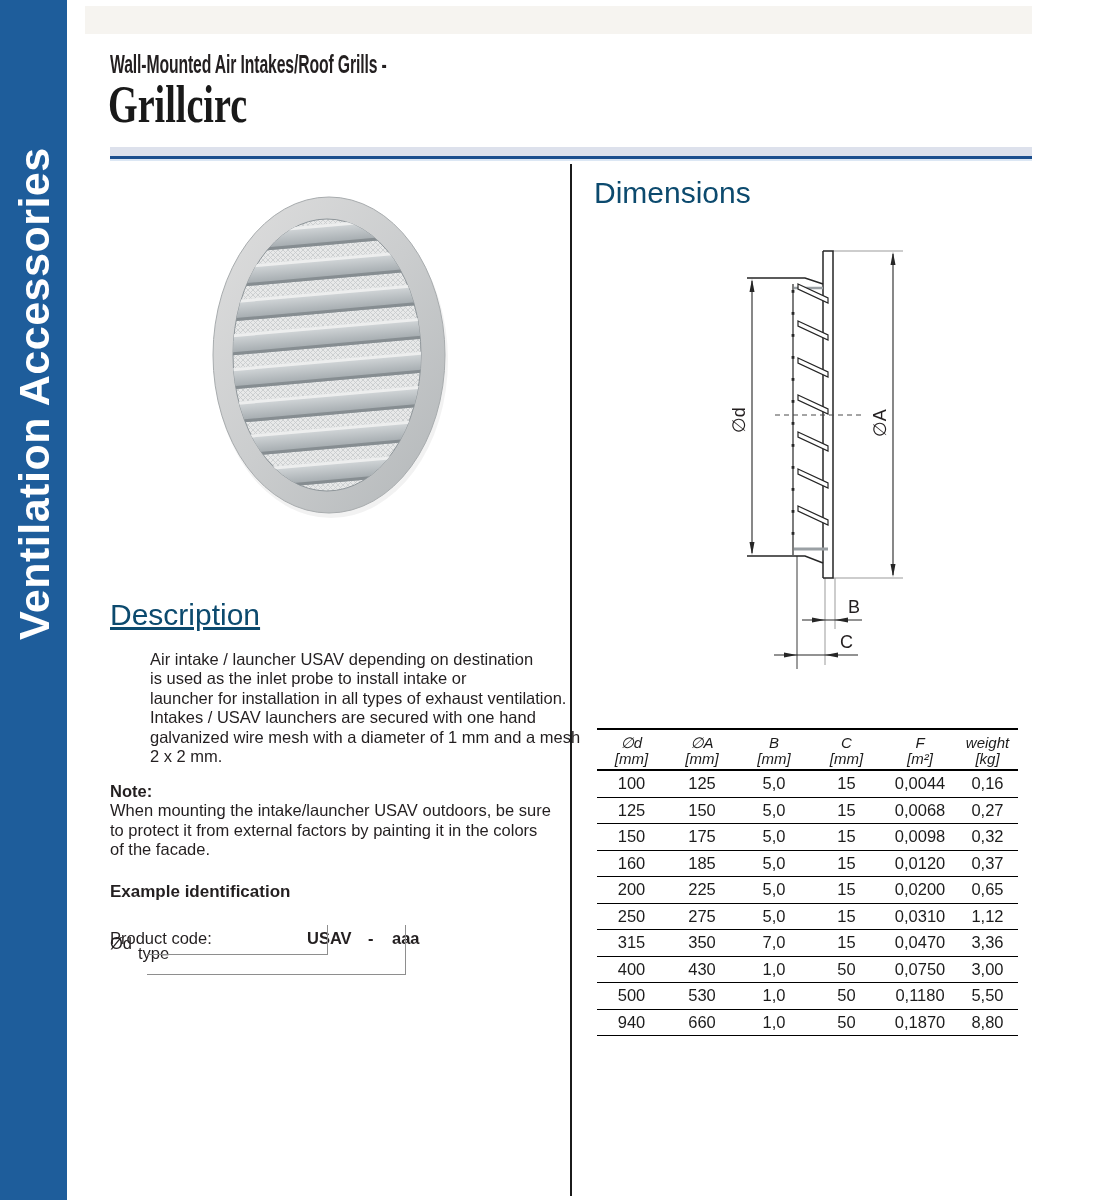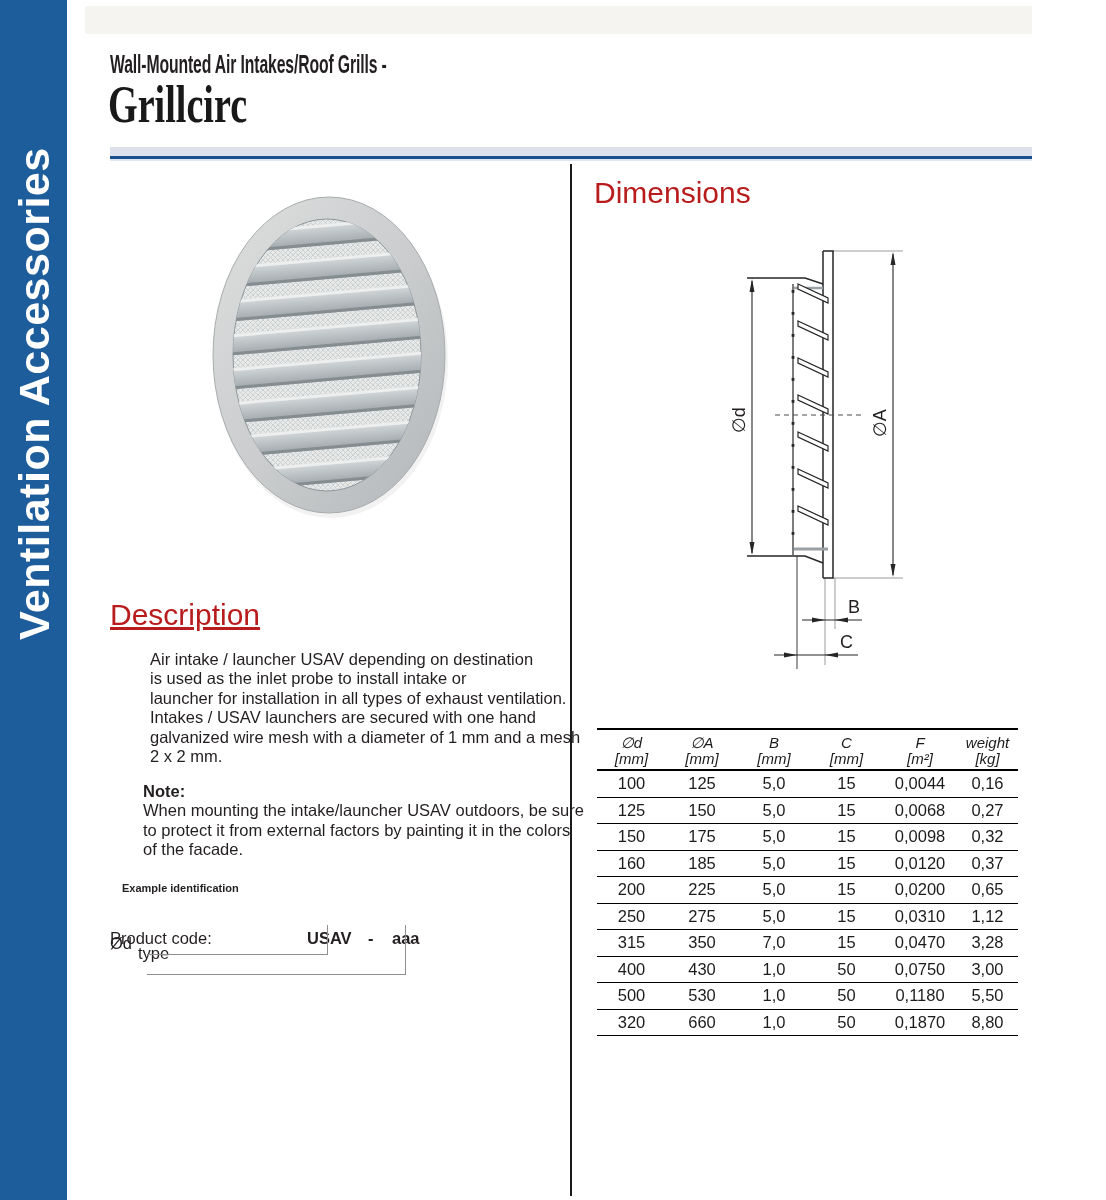--- a/index.html
+++ b/index.html
@@ -28,28 +28,28 @@
     left:108px; top:74px; font-family:"Liberation Serif", serif; font-weight:700;
     font-size:53px; transform:scaleX(0.72); transform-origin:left top; white-space:nowrap; color:#191919;
   }
   .rule-band  { left:110px; top:147px; width:922px; height:9px;  background:#dde1ec; }
   .rule-dark  { left:110px; top:156px; width:922px; height:3px;  background:#1c4f8e; }
   .rule-faint { left:110px; top:159px; width:922px; height:2px;  background:#dce7f4; }
 
   .divider { left:570px; top:164px; width:2px; height:1032px; background:#1b1b1b; }
 
   
-  .h-section { font-size:30px; font-weight:400; color:#b91c1c; }
+  .h-section { font-size:30px; font-weight:400; color:#0c4a6e; }
   .desc-title { left:110px; top:598px;text-decoration:underline; }
   .dims-title { left:594px; top:176px; }
   .lines { white-space:pre-line; font-size:16.5px; line-height:19.4px; }
   .desc-body { left:110px; top:650px; width:460px;margin-left:40px; }
-  .note-block { left:110px; top:782px; width:460px;margin-left:33px; }
+  .note-block { left:110px; top:782px; width:460px; }
   .bold { font-weight:700; }
-  .example-title { left:110px; top:882px; font-size:11px; font-weight:700;margin-left:12px; }
+  .example-title { left:110px; top:882px; font-size:17px; font-weight:700; }
   .code-row { left:110px; top:903px; width:460px; height:20px; font-size:16.5px;margin-top:26px; }
   .code-row span { position:absolute; top:0; }
   .code-label { left:0; }
   .code-type  { left:197px; font-weight:700; }
   .code-sep   { left:258px; font-weight:700; }
   .code-size  { left:282px; font-weight:700; }
   .callout-type { left:110px; top:944px; font-size:16.5px;margin-left:28px; }
   .callout-d    { left:110px; top:934px; font-size:16.5px; }
   .cline { background:#8e8e8e; }
   .cl-type-h { left:147px; top:954px; width:180px; height:1px; }
@@ -356,40 +356,40 @@
           <td>15</td>
           <td>0,0310</td>
           <td>1,12</td>
         </tr>
         <tr>
           <td>315</td>
           <td>350</td>
           <td>7,0</td>
           <td>15</td>
           <td>0,0470</td>
-          <td>3,28</td>
+          <td>3,36</td>
         </tr>
         <tr>
           <td>400</td>
           <td>430</td>
           <td>1,0</td>
           <td>50</td>
           <td>0,0750</td>
           <td>3,00</td>
         </tr>
         <tr>
           <td>500</td>
           <td>530</td>
           <td>1,0</td>
           <td>50</td>
           <td>0,1180</td>
           <td>5,50</td>
         </tr>
         <tr>
-          <td>320</td>
+          <td>940</td>
           <td>660</td>
           <td>1,0</td>
           <td>50</td>
           <td>0,1870</td>
           <td>8,80</td>
         </tr>
       </tbody>
   </table>
 
 </div>

